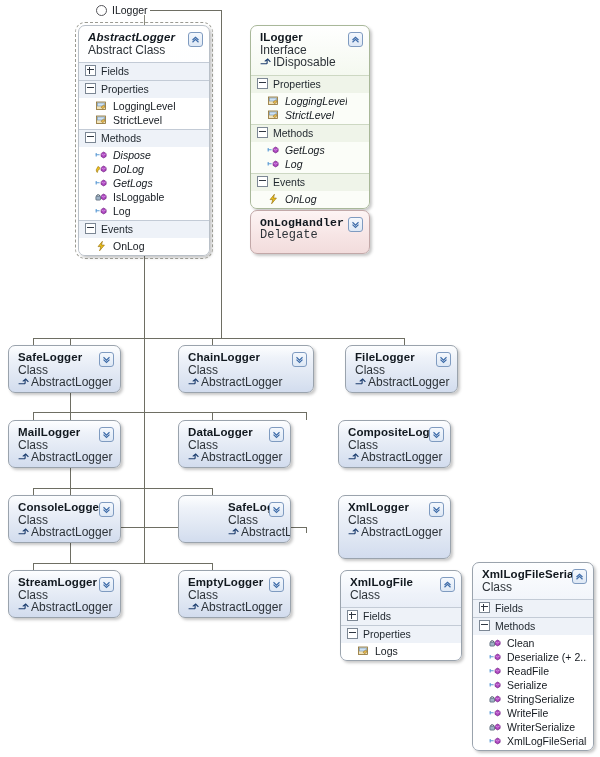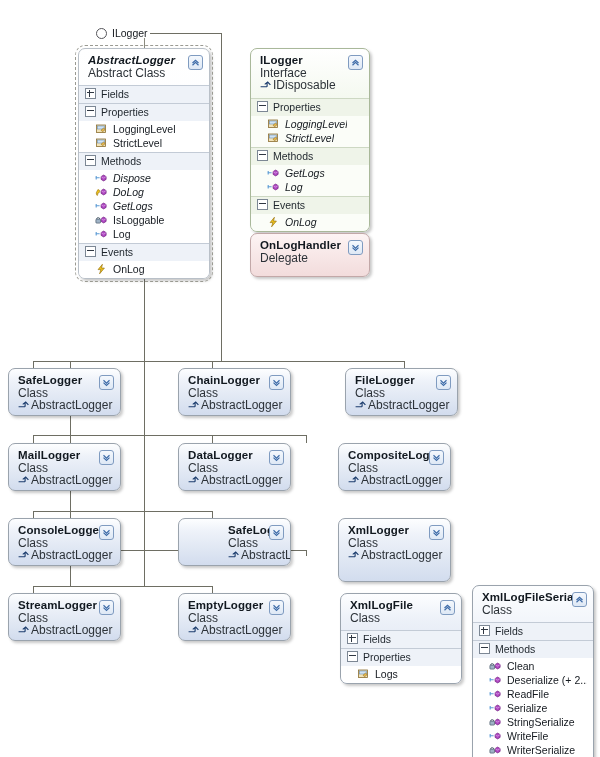--- a/index.html
+++ b/index.html
@@ -3,21 +3,21 @@
 <meta charset="utf-8">
 <style>
   html,body{margin:0;padding:0;}
   body{
     width:600px;height:757px;position:relative;overflow:hidden;
     background:#ffffff;
     font-family:"Liberation Sans","DejaVu Sans",sans-serif;
     font-size:11px;color:#1a1a1a;
     -webkit-font-smoothing:antialiased;
   }
-  #canvas{position:absolute;inset:0;margin-top:23px;}
+  #canvas{position:absolute;inset:0;}
 
   
   svg#wires{position:absolute;left:0;top:0;width:600px;height:757px;overflow:visible;}
   svg#wires line,svg#wires path,svg#wires polyline{stroke:#6e6e63;stroke-width:1;fill:none;shape-rendering:crispEdges;}
   svg#wires .thin{stroke:#8a8a7e;}
 
   
   .node{position:absolute;box-sizing:border-box;border-radius:7px;
         border:1px solid #9aa3ad;
         box-shadow:2px 2px 3px rgba(0,0,0,.22);
@@ -30,21 +30,21 @@
 
   
   .cls{background:linear-gradient(180deg,#fdfeff 0%,#eef2f9 26%,#dde5f2 72%,#d2dcee 100%);}
   
   .abs{background:linear-gradient(180deg,#ffffff 0%,#fbfcfe 55%,#f4f7fb 100%);
        border:1px solid #b9c0c8;}
   .abs.sel{outline:1px dashed #9a9a92;outline-offset:2px;}
   
   .iface{background:linear-gradient(180deg,#ffffff 0%,#f3f8ee 30%,#e6efdc 100%);border:1px solid #a9b89a;}
   
-  .dlg{background:linear-gradient(180deg,#fdf4f4 0%,#f7e6e6 55%,#f2dcdc 100%);border:1px solid #c2a8a8;}
+  .dlg{background:linear-gradient(180deg,#fdf4f4 0%,#f7e6e6 55%,#f2dcdc 100%);border:1px solid #c2a8a8;font-family:Liberation Mono, monospace;}
 
   
   .exp{position:absolute;right:6px;top:6px;width:13px;height:13px;border-radius:3px;
        border:1px solid #7f9bc0;background:linear-gradient(180deg,#f4f8fd,#dee8f5);
        display:flex;align-items:center;justify-content:center;}
   .exp svg{display:block;}
 
   
   .sec{border-top:1px solid #c3cbd6;background:#eef2f8;
        padding:2px 6px 3px 6px;display:flex;gap:5px;}
@@ -313,21 +313,21 @@
               <path d="M0.5 6 L6 6 M6 6 L6 2.5 M4 4 L6.5 2 L8.8 4.4" stroke="#1c3d6e" stroke-width="1" fill="none"></path>
             </svg><span>AbstractLogger</span></div>
           <div class="exp">
             <svg width="9" height="9" viewBox="0 0 9 9">
               <path d="M1.5 2.3 L4.5 5.1 L7.5 2.3" stroke="#3d6ba8" stroke-width="1.2" fill="none"></path>
               <path d="M1.5 4.6 L4.5 7.4 L7.5 4.6" stroke="#3d6ba8" stroke-width="1.2" fill="none"></path>
             </svg>
           </div>
         </div>
       </div>
-      <div class="node cls" style="left: 178px; top: 345px; width: 113px; height: 48px;">
+      <div class="node cls" style="left: 178px; top: 345px; width: 136px; height: 48px;">
         <div class="hdr">
           <div class="nm">ChainLogger</div>
           <div class="kind">Class</div>
           <div class="base"><svg class="ico" style="display:inline-block;vertical-align:-2px;" width="11" height="9" viewBox="0 0 11 9">
               <path d="M0.5 6 L6 6 M6 6 L6 2.5 M4 4 L6.5 2 L8.8 4.4" stroke="#1c3d6e" stroke-width="1" fill="none"></path>
             </svg><span>AbstractLogger</span></div>
           <div class="exp">
             <svg width="9" height="9" viewBox="0 0 9 9">
               <path d="M1.5 2.3 L4.5 5.1 L7.5 2.3" stroke="#3d6ba8" stroke-width="1.2" fill="none"></path>
               <path d="M1.5 4.6 L4.5 7.4 L7.5 4.6" stroke="#3d6ba8" stroke-width="1.2" fill="none"></path>

